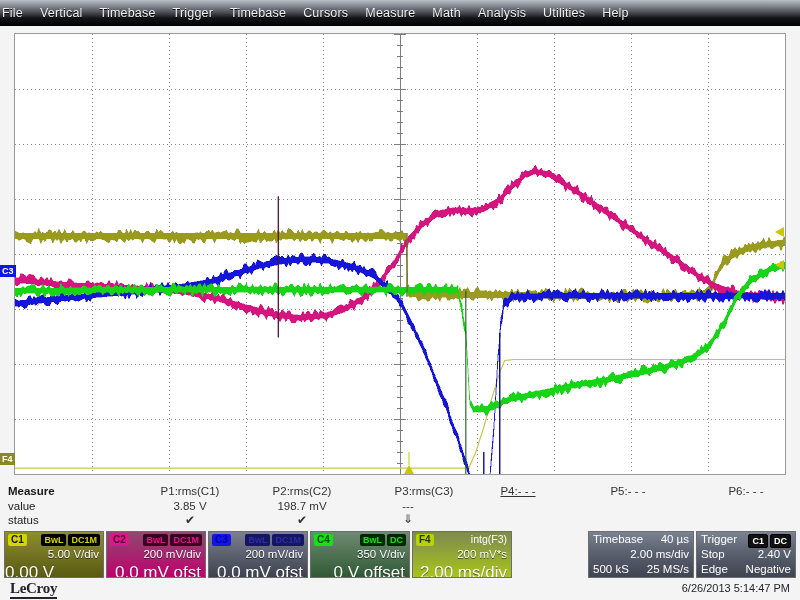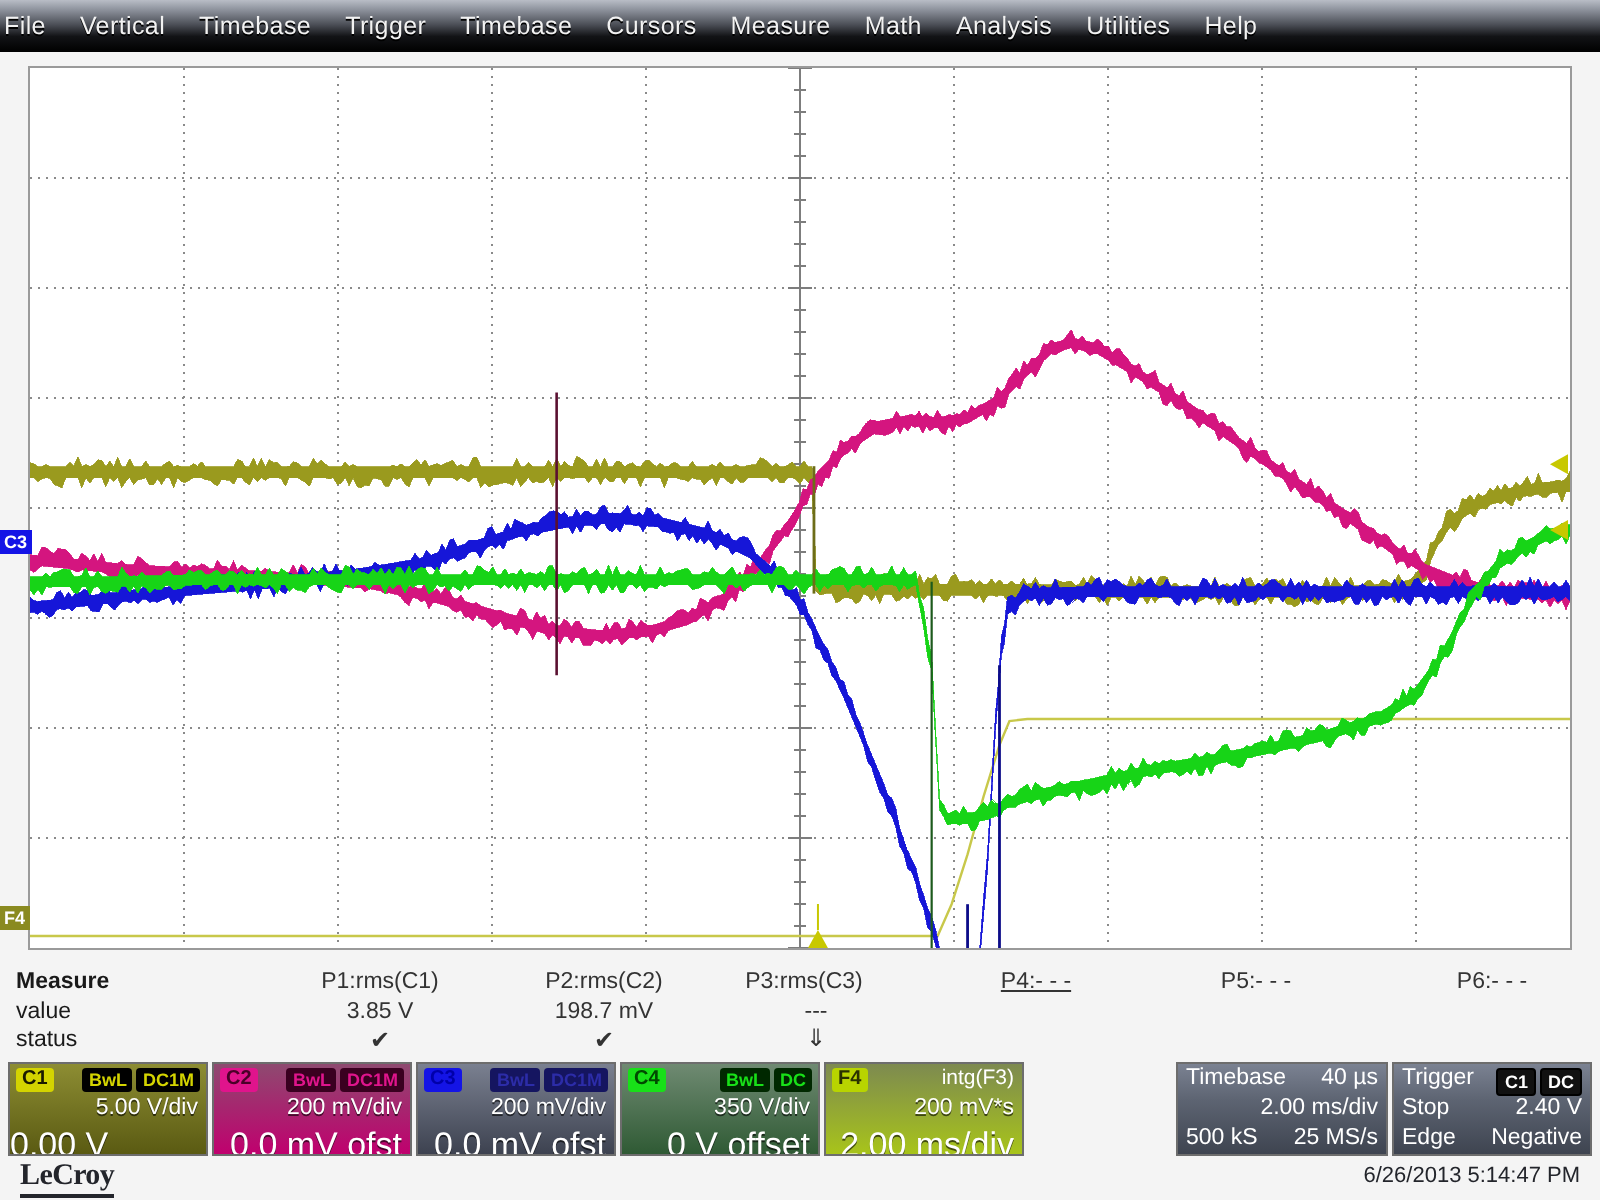--- a/index.html
+++ b/index.html
@@ -189,21 +189,21 @@
     <div class="meas-label" style="left:8px;top:31px;">status</div>
 
     <div class="meas-cell" style="left:140px;top:2px;width:100px;">P1:rms(C1)</div>
     <div class="meas-cell" style="left:140px;top:17px;width:100px;">3.85 V</div>
     <div class="meas-status" style="left:140px;top:30px;width:100px;">✔</div>
 
     <div class="meas-cell" style="left:252px;top:2px;width:100px;">P2:rms(C2)</div>
     <div class="meas-cell" style="left:252px;top:17px;width:100px;">198.7 mV</div>
     <div class="meas-status" style="left:252px;top:30px;width:100px;">✔</div>
 
-    <div class="meas-cell" style="left:352px;top:2px;width:100px;">P3:rms(C3)</div>
+    <div class="meas-cell" style="left:374px;top:2px;width:100px;">P3:rms(C3)</div>
     <div class="meas-cell" style="left:358px;top:17px;width:100px;">---</div>
     <div class="meas-status" style="left:358px;top:29px;width:100px;">⇓</div>
 
     <div class="meas-cell" style="left:478px;top:2px;width:80px;text-decoration:underline;">P4:- - -</div>
     <div class="meas-cell" style="left:588px;top:2px;width:80px;">P5:- - -</div>
     <div class="meas-cell" style="left:698px;top:2px;width:96px;">P6:- - -</div>
   </div>
 
   <div class="boxrow">
 

